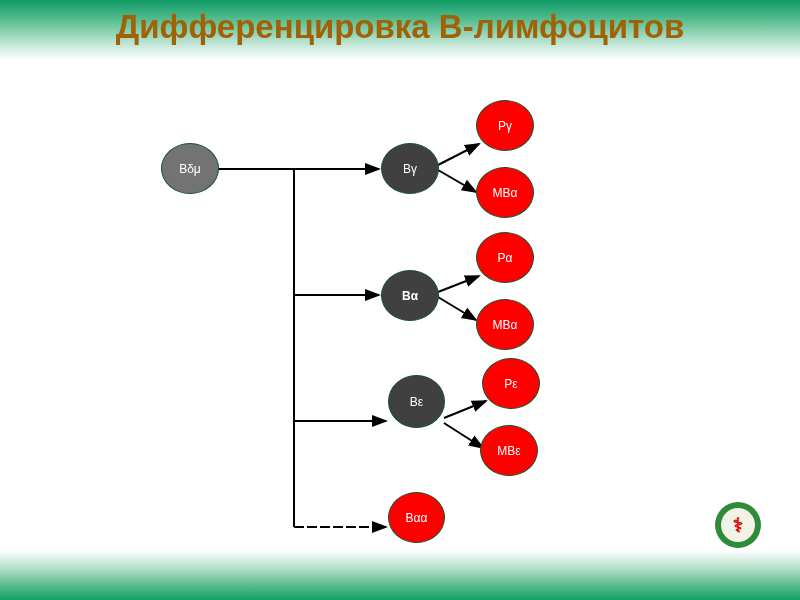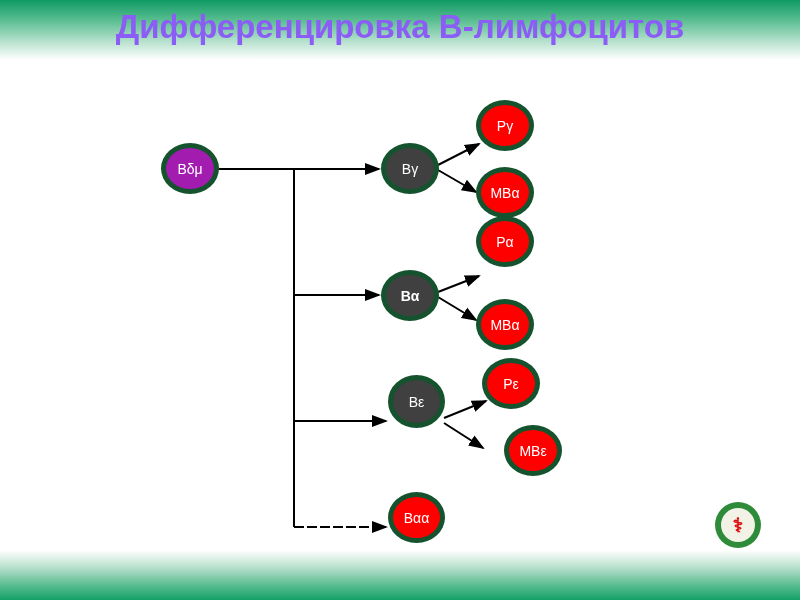--- a/index.html
+++ b/index.html
@@ -2,26 +2,26 @@
 <html><head>
 <meta charset="utf-8">
 <style>
   html, body { margin:0; padding:0; }
   body { width:800px; height:600px; position:relative; overflow:hidden; background:#ffffff; font-family:"Liberation Sans", sans-serif; }
   .top-band { position:absolute; left:0; top:0; width:800px; height:60px;
     background:linear-gradient(to bottom, #0f9a64 0%, #5cbf93 35%, #b9e2cf 70%, #ffffff 100%); }
   .bottom-band { position:absolute; left:0; bottom:0; width:800px; height:50px;
     background:linear-gradient(to bottom, #ffffff 0%, #b7e0cc 35%, #5bbd91 70%, #14a068 100%); }
   .title { position:absolute; left:0; top:8px; width:800px; text-align:center;
-    font-size:33px; font-weight:bold; color:#8b5cf6; letter-spacing:0px; }
+    font-size:33px; font-weight:bold; color:#a16207; letter-spacing:0px; }
   svg.diagram { position:absolute; left:0; top:0; }
-  .node { position:absolute; border-radius:50%; border:5px solid #14532d;
+  .node { position:absolute; border-radius:50%; border:1px solid #14532d;
     display:flex; align-items:center; justify-content:center;
-    color:#fff; font-size:14px; box-sizing:border-box; }
-  .teal { background:#a21caf; }
+    color:#fff; font-size:12px; box-sizing:border-box; }
+  .teal { background:#737373; }
   .blue { background:#404040; }
   .red { background:#ff0000; }
   .logo { position:absolute; left:715px; top:502px; width:46px; height:46px; border-radius:50%;
     background:#2e8b3a; display:flex; align-items:center; justify-content:center; }
   .logo-inner { width:34px; height:34px; border-radius:50%; background:#f2f2e6;
     display:flex; align-items:center; justify-content:center; color:#d11; font-size:20px; font-weight:bold; }
 </style>
 </head>
 <body>
 
@@ -55,20 +55,20 @@
 
 <div class="node teal" style="left:161px;top:143px;width:58px;height:51px;">Bδμ</div>
 
 <div class="node blue" style="left:381px;top:143px;width:58px;height:51px;">Bγ</div>
 <div class="node blue" style="left:381px;top:270px;width:58px;height:51px;font-weight:bold;">Bα</div>
 <div class="node blue" style="left:388px;top:375px;width:57px;height:53px;">Bε</div>
 <div class="node red" style="left:388px;top:492px;width:57px;height:51px;">Bαα</div>
 
 <div class="node red" style="left:476px;top:100px;width:58px;height:51px;">Pγ</div>
 <div class="node red" style="left:476px;top:167px;width:58px;height:51px;">MBα</div>
-<div class="node red" style="left:476px;top:216px;width:58px;height:51px;">Pα</div>
+<div class="node red" style="left:476px;top:232px;width:58px;height:51px;">Pα</div>
 <div class="node red" style="left:476px;top:299px;width:58px;height:51px;">MBα</div>
 <div class="node red" style="left:482px;top:358px;width:58px;height:51px;text-align:right;">Pε</div>
-<div class="node red" style="left:504px;top:425px;width:58px;height:51px;">MBε</div>
+<div class="node red" style="left:480px;top:425px;width:58px;height:51px;">MBε</div>
 
 <div class="logo">
   <div class="logo-inner">⚕</div>
 </div>
 
 </body></html>

